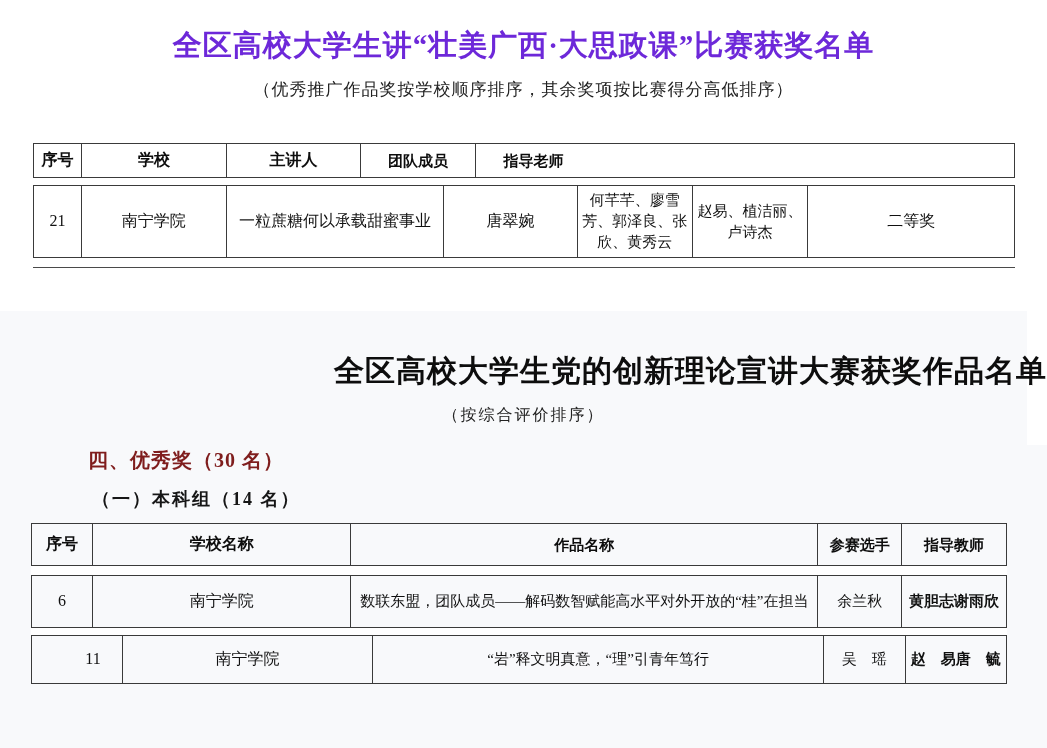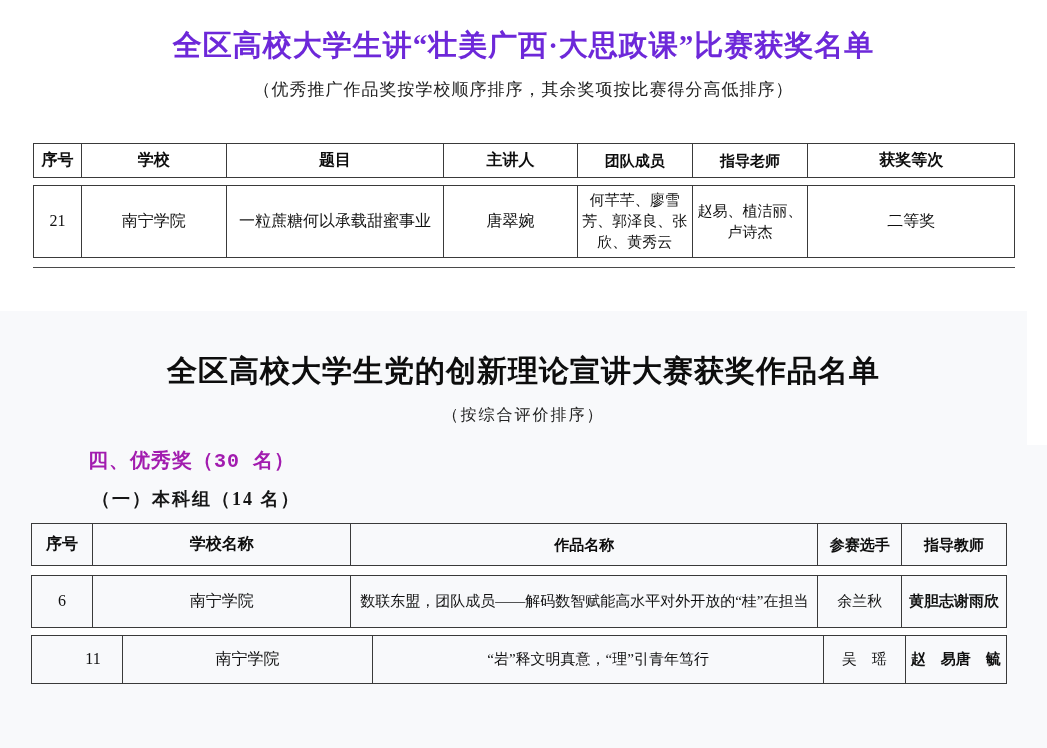--- a/index.html
+++ b/index.html
@@ -33,27 +33,27 @@
   .t1 .tdata { min-height:73px; }
   .t1 .gap { height:7px; }
   .t1 .c0 { width:47px; }  .t1 .c1 { width:145px; } .t1 .c2 { width:218px; }
   .t1 .c3 { width:134px; } .t1 .c4 { width:115px; font-size:15px; }
   .t1 .c5 { width:116px; font-size:15px; } .t1 .c6 { width:207px; }
   .cutline { height:10px; border-bottom:1px solid #4a4a4a; }
 
   
   .sec2 { position:absolute; left:0; top:311px; width:1047px; height:437px; background:#f8f9fb; }
   .notch { position:absolute; right:0; top:0; width:20px; height:134px; background:#ffffff; }
-  .title2 { position:absolute; top:40px; left:0; width:100%; text-align:center;
+  .title2 { position:absolute; top:40px; left:0; width:100%; text-align:right;
             font-size:30px; font-weight:bold; letter-spacing:1px; color:#0d0d0d; }
   .subtitle2 { position:absolute; top:94px; left:0; width:100%; text-align:center;
                font-size:16px; color:#222; letter-spacing:2px; }
   .heading4 { position:absolute; top:136px; left:88px;
-              font-family:Liberation Mono, monospace;
-              font-weight:bold; font-size:20px; color:#a21caf; letter-spacing:1px; }
+              font-family:Liberation Serif, serif;
+              font-weight:bold; font-size:20px; color:#7f1d1d; letter-spacing:1px; }
   .subheading { position:absolute; top:176px; left:92px; font-size:18px; color:#161616;
                 letter-spacing:2px; }
 
   
   .t2 { left:31px; top:212px; width:976px; }
   .t2 .thead { height:43px; }
   .t2 .row6  { min-height:53px; }
   .t2 .row11 { min-height:49px;padding-left:32px; }
   .t2 .gapA { height:9px; }
   .t2 .gapB { height:7px; }
@@ -69,25 +69,23 @@
 <div class="canvas">
 
   <section class="sec1">
     <h1 class="title1">全区高校大学生讲“壮美广西·大思政课”比赛获奖名单</h1>
     <p class="subtitle1">（优秀推广作品奖按学校顺序排序，其余奖项按比赛得分高低排序）</p>
 
     <div class="tbl t1">
       <div class="trow thead">
         <div class="c0">序号</div>
         <div class="c1">学校</div>
-        <div class="c2">题目</div>
         <div class="c3">主讲人</div>
         <div class="c4">团队成员</div>
         <div class="c5">指导老师</div>
-        <div class="c6">获奖等次</div>
       </div>
       <div class="gap"></div>
       <div class="trow tdata">
         <div class="c0">21</div>
         <div class="c1">南宁学院</div>
         <div class="c2">一粒蔗糖何以承载甜蜜事业</div>
         <div class="c3">唐翠婉</div>
         <div class="c4">何芊芊、廖雪芳、郭泽良、张欣、黄秀云</div>
         <div class="c5">赵易、植洁丽、卢诗杰</div>
         <div class="c6">二等奖</div>

